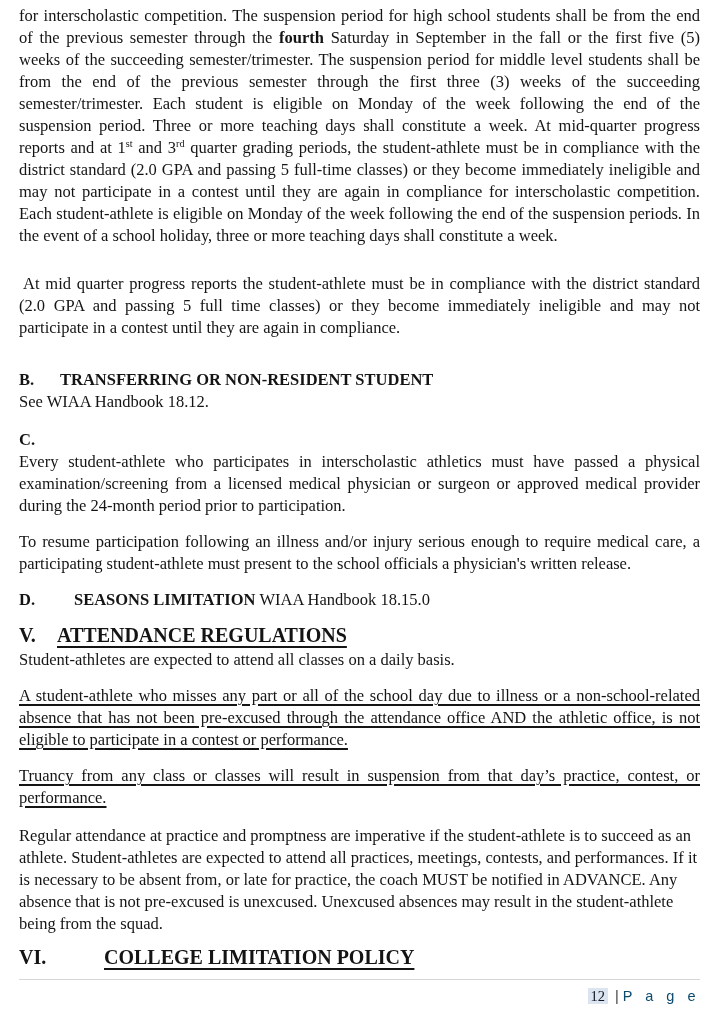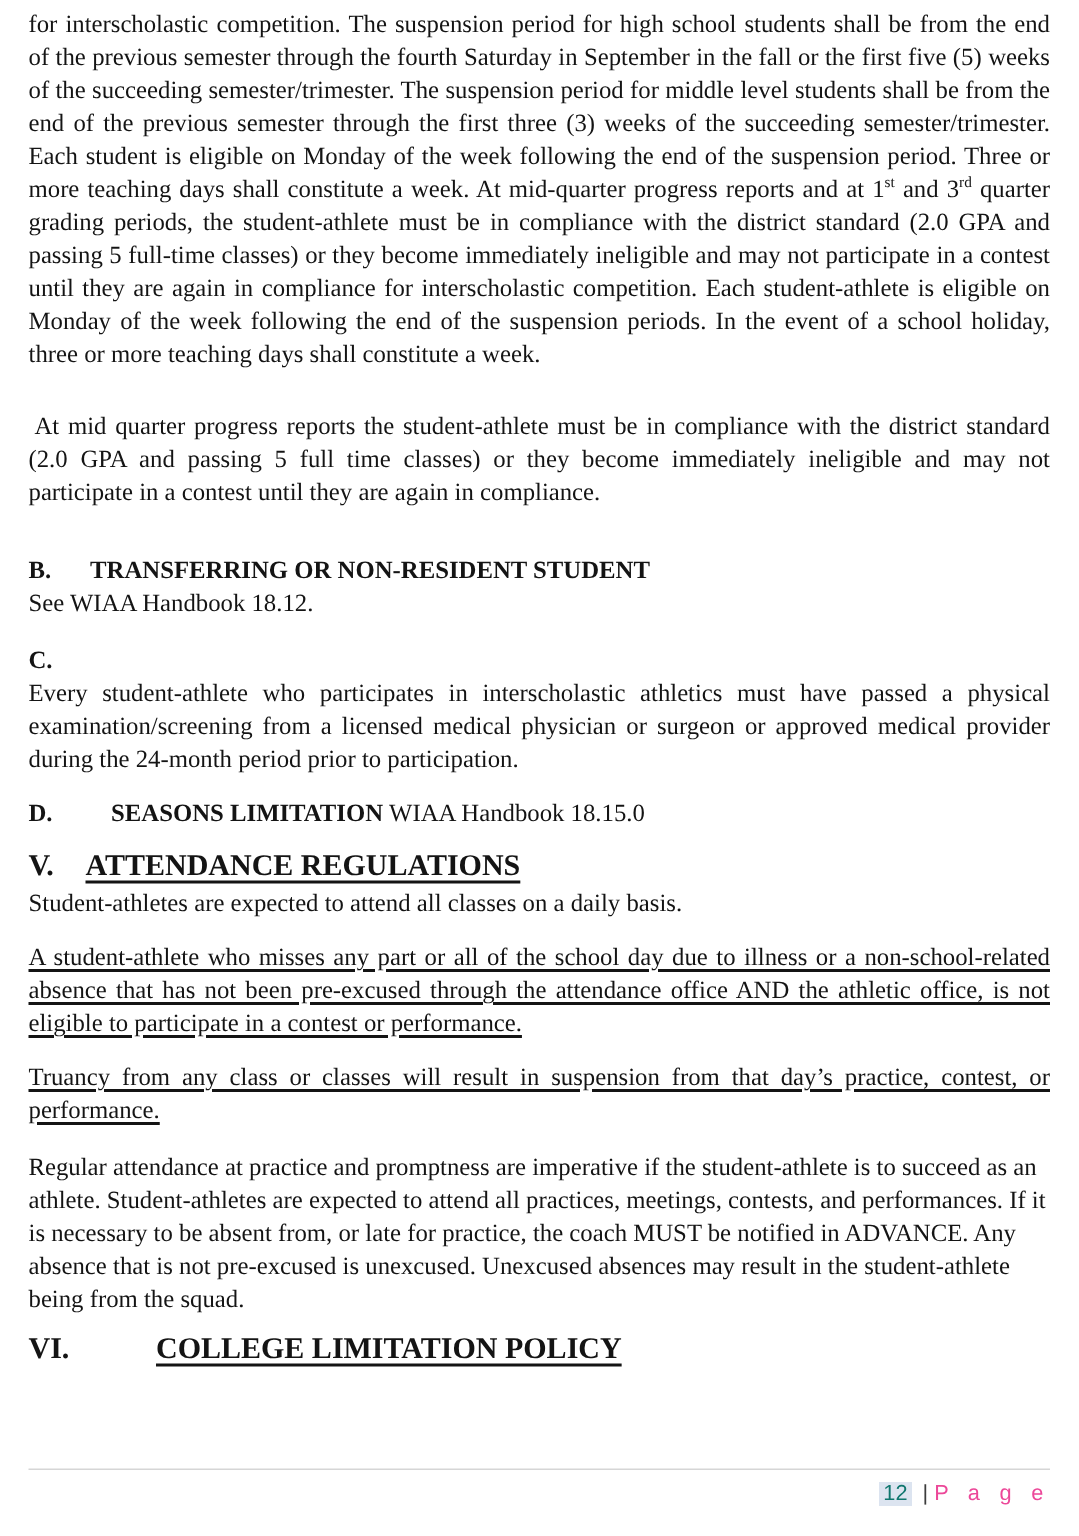--- a/index.html
+++ b/index.html
@@ -19,21 +19,21 @@
     line-height: 22px;
     text-align: justify;
     text-justify: inter-word;
   }
   .left { text-align: left; }
   .indent-first { text-indent: 4px; }
   .mt-blank   { margin-top: 26px; }
   .mt-sec     { margin-top: 30px; }
   .mt-small   { margin-top: 16px; }
   .mt-para    { margin-top: 14px; }
-  .bold { font-weight: normal; }
+  .bold { font-weight: bold; }
   .sup  { vertical-align: super; font-size: 0.62em; line-height: 0; }
   .rule-para {
     font-weight: normal;
     text-decoration: underline;
     text-decoration-thickness: 1.5px;
     text-underline-offset: 3px;
   }
   .sec-heading {
     font-size: 16.5px;
     line-height: 22px;
@@ -65,23 +65,23 @@
     left: 19px;
     right: 19px;
     top: 979px;
     border-top: 1px solid #d6d6d6;
     padding-top: 7px;
     text-align: right;
     font-family: "Liberation Sans", sans-serif;
     font-size: 14.5px;
     line-height: 18px;
   }
-  .pgnum  { background: #dce4f0; color: #0f766e; padding: 0 3px; }
+  .pgnum  { background: #dce4f0; color: #0f172a; padding: 0 3px; font-family: Liberation Serif, serif; }
   .pgsep  { color: #3c3c3c; margin: 0 4px 0 7px; }
-  .pgword { color: #ec4899; letter-spacing: 4.5px; }
+  .pgword { color: #0c4a6e; letter-spacing: 4.5px; }
 </style>
 </head>
 <body>
 
 <div class="page">
   <div class="content">
 
     <p class="body"><span>for interscholastic competition. The suspension period for high school students shall be from the end of the previous semester through the </span><span class="bold">fourth</span><span> Saturday in September in the fall or the first five (5) weeks of the succeeding semester/trimester. The suspension period for middle level students shall be from the end of the previous semester through the first three (3) weeks of the succeeding semester/trimester. Each student is eligible on Monday of the week following the end of the suspension period. Three or more teaching days shall constitute a week. At mid-quarter progress reports and at 1</span><span class="sup">st</span><span> and 3</span><span class="sup">rd</span><span> quarter grading periods, the student-athlete must be in compliance with the district standard (2.0 GPA and passing 5 full-time classes) or they become immediately ineligible and may not participate in a contest until they are again in compliance for interscholastic competition. Each student-athlete is eligible on Monday of the week following the end of the suspension periods. In the event of a school holiday, three or more teaching days shall constitute a week.</span></p>
 
     <p class="body mt-blank indent-first">At mid quarter progress reports the student-athlete must be in compliance with the district standard (2.0 GPA and passing 5 full time classes) or they become immediately ineligible and may not participate in a contest until they are again in compliance.</p>
@@ -90,20 +90,21 @@
       <span class="lbl lbl-b">B.</span>
       <span>TRANSFERRING OR NON-RESIDENT STUDENT</span>
     </div>
     <p class="body left">See WIAA Handbook 18.12.</p>
 
     <div class="sec-heading mt-small">
       <span class="lbl lbl-cd">C.</span>
     </div>
     <p class="body">Every student-athlete who participates in interscholastic athletics must have passed a physical examination/screening from a licensed medical physician or surgeon or approved medical provider during the 24-month period prior to participation.</p>
 
+    <p class="body mt-para">To resume participation following an illness and/or injury serious enough to require medical care, a participating student-athlete must present to the school officials a physician's written release.</p>
 
     <div class="sec-heading mt-para">
       <span class="lbl lbl-cd">D.</span>
       <span>SEASONS LIMITATION</span>
       <span class="sec-suffix">WIAA Handbook 18.15.0</span>
     </div>
 
     <div class="big-heading" style="margin-top:10px;">
       <span class="lbl lbl-v">V.</span>
       <span class="ttl">ATTENDANCE REGULATIONS</span>

